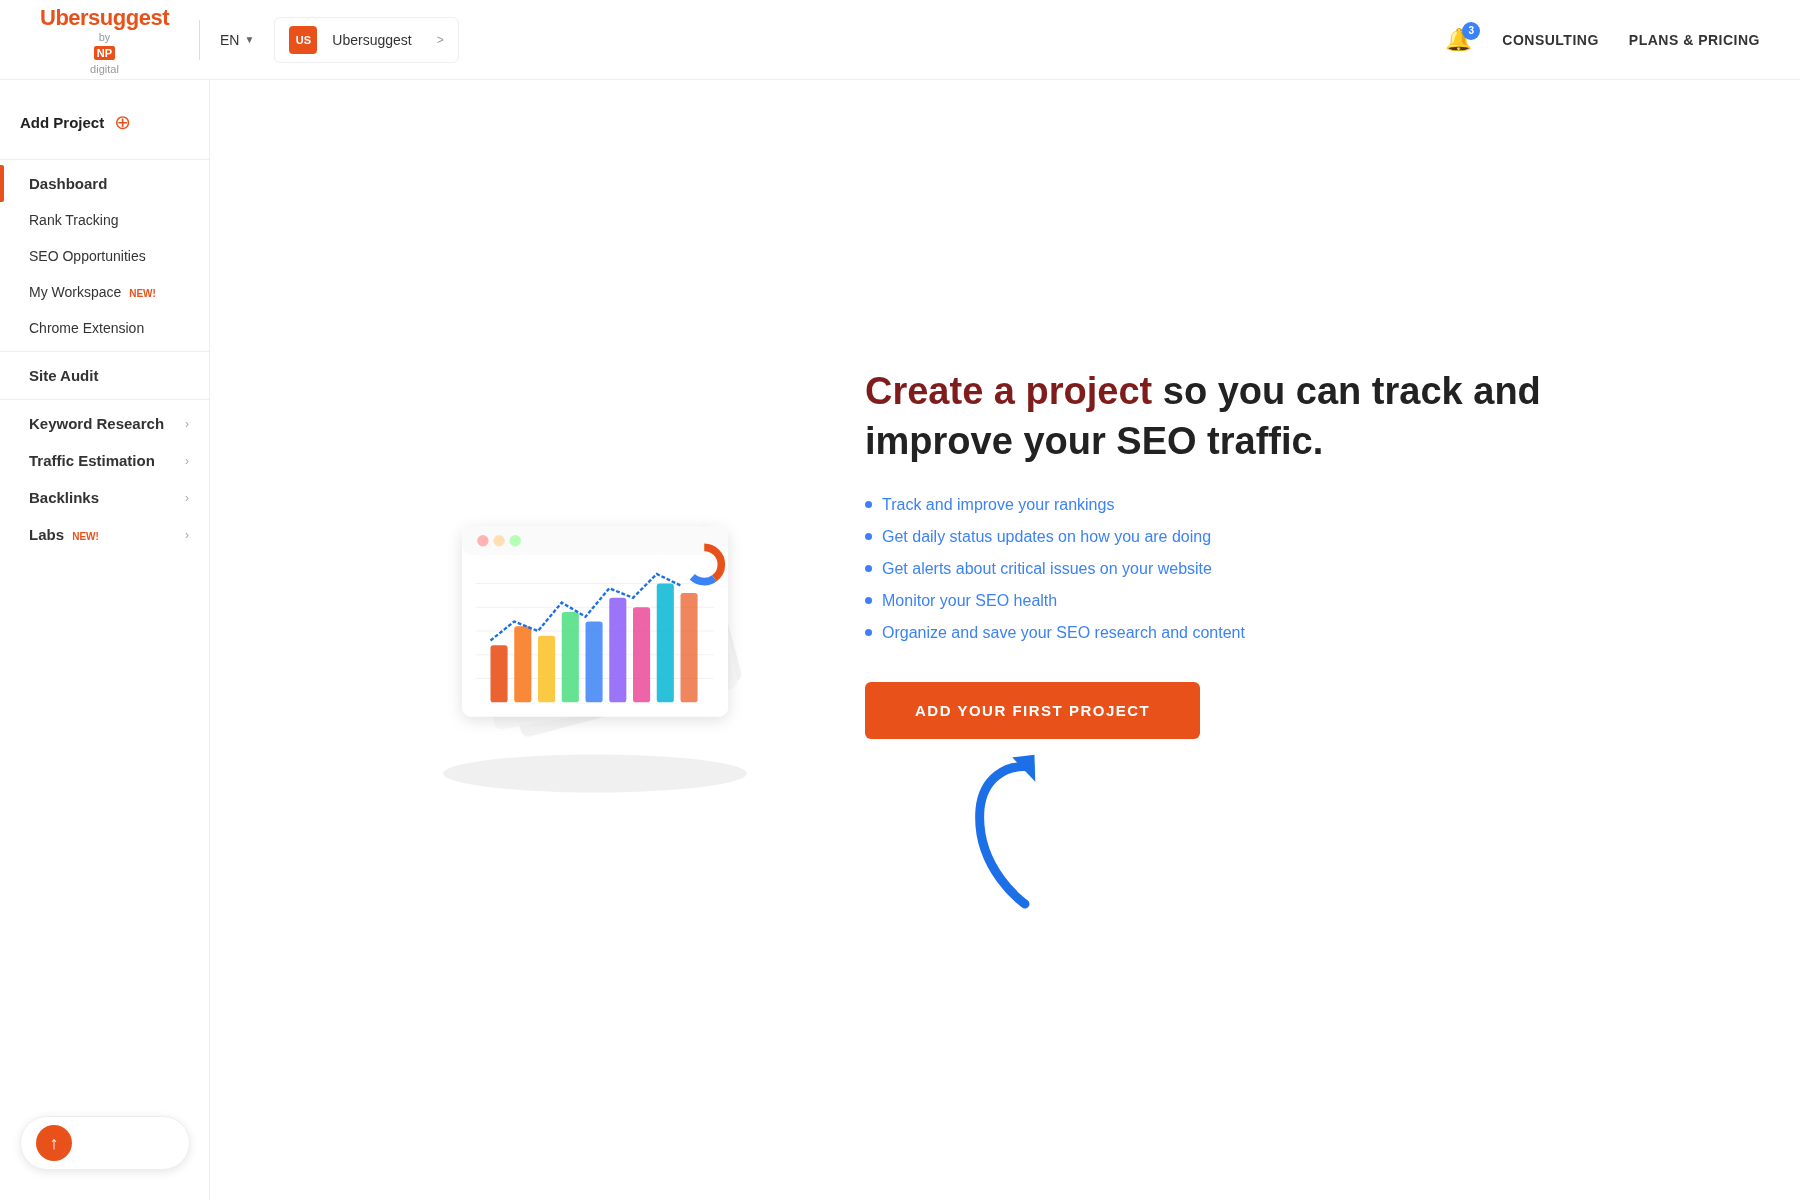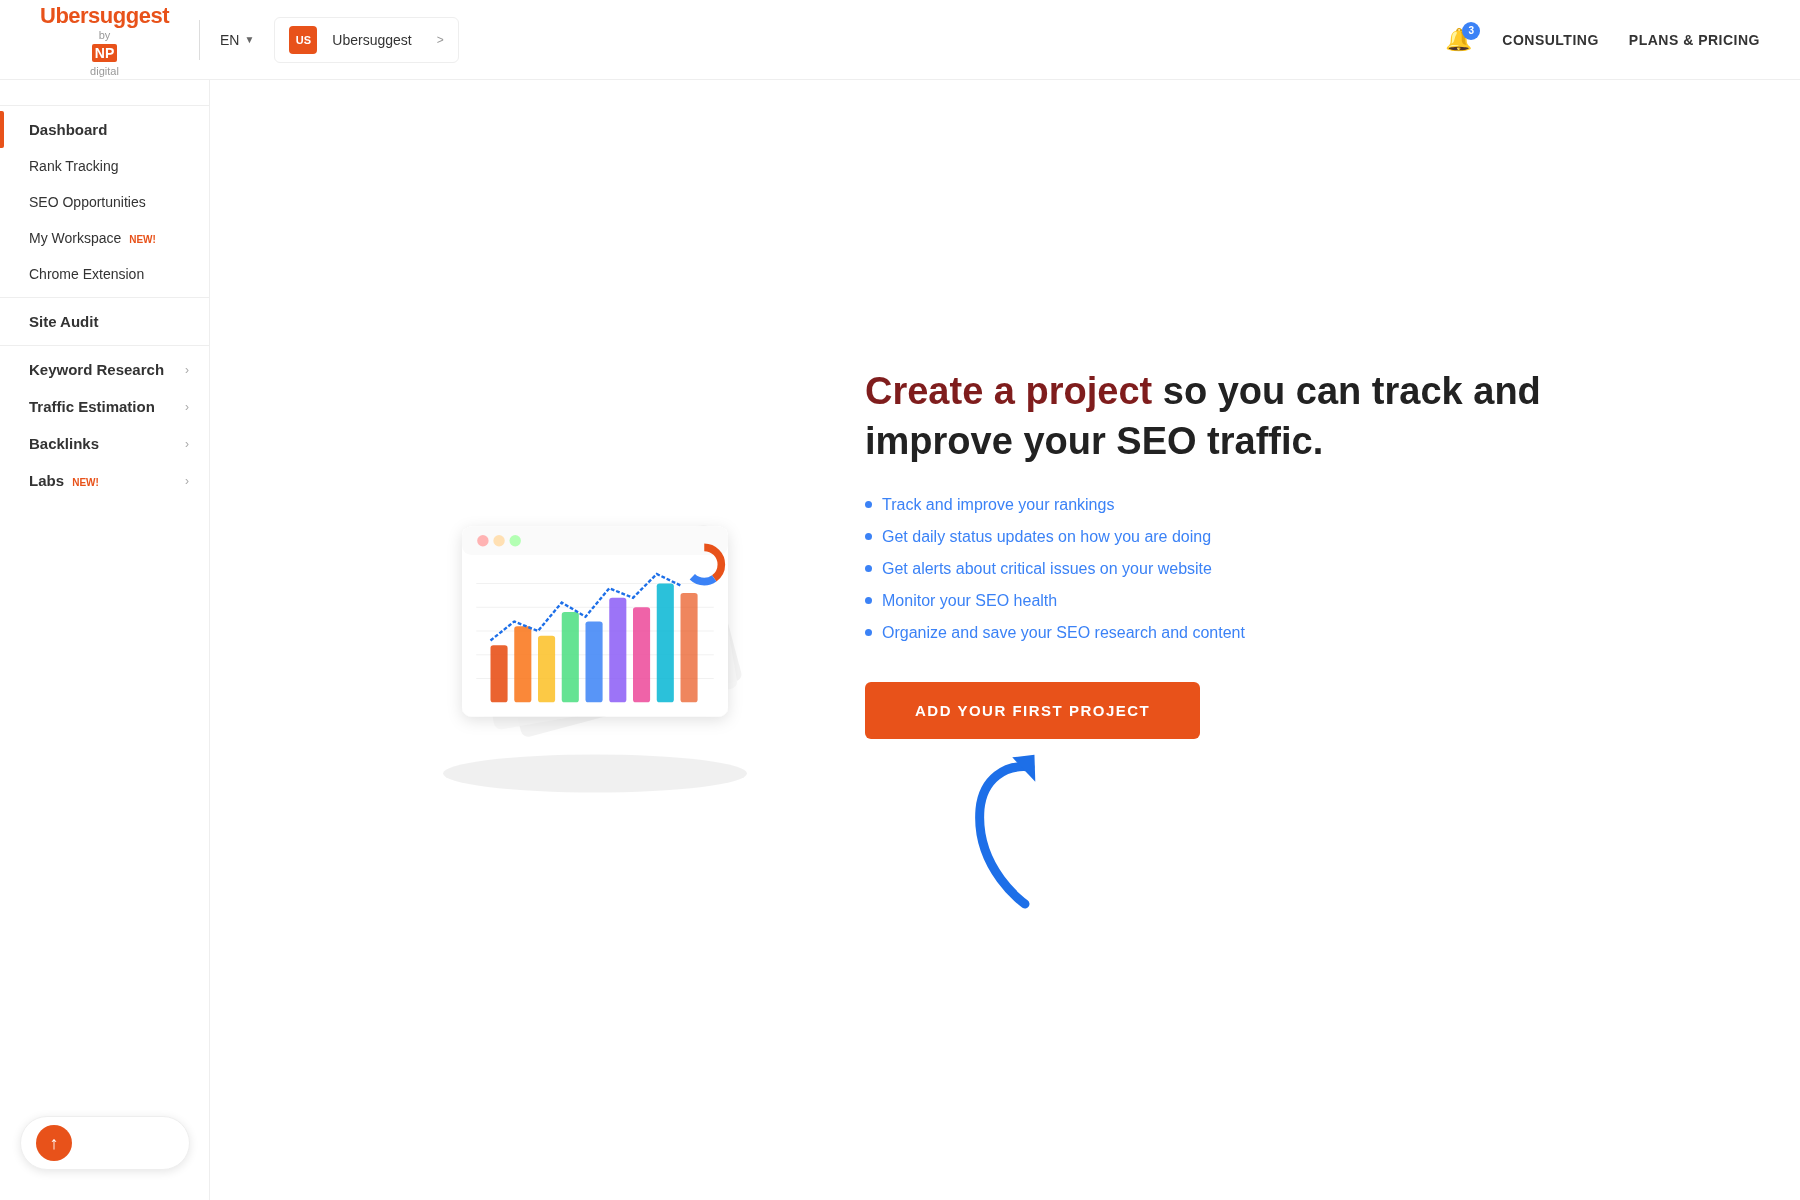--- a/index.html
+++ b/index.html
@@ -34,21 +34,21 @@
       font-size: 11px;
       color: #999;
       display: flex;
       align-items: center;
       gap: 3px;
       flex-direction: column;
     }
     .logo-sub .np-badge {
       background: #e8521a;
       color: #fff;
-      font-size: 14px;
+      font-size: 11px;
       font-weight: 700;
       padding: 1px 3px;
       border-radius: 2px;
     }
     .header-divider {
       width: 1px;
       height: 40px;
       background: #ddd;
       margin-right: 20px;
     }
@@ -352,20 +352,24 @@
     </div>
     <span class="nav-link">CONSULTING</span>
     <span class="nav-link">PLANS &amp; PRICING</span>
   </div>
 </header>
 
 <div class="app-layout">
 
   <aside class="sidebar">
 
+    <div class="add-project-section">
+      <span class="add-project-label">Add Project</span>
+      <span class="add-project-icon">⊕</span>
+    </div>
 
     <div class="sidebar-divider"></div>
 
     <div class="sidebar-item" style="position:relative;">
       <div class="active-indicator"></div>
       <span class="sidebar-item-label bold active">Dashboard</span>
     </div>
 
     <div class="sidebar-item">
       <span class="sidebar-item-label">Rank Tracking</span>

